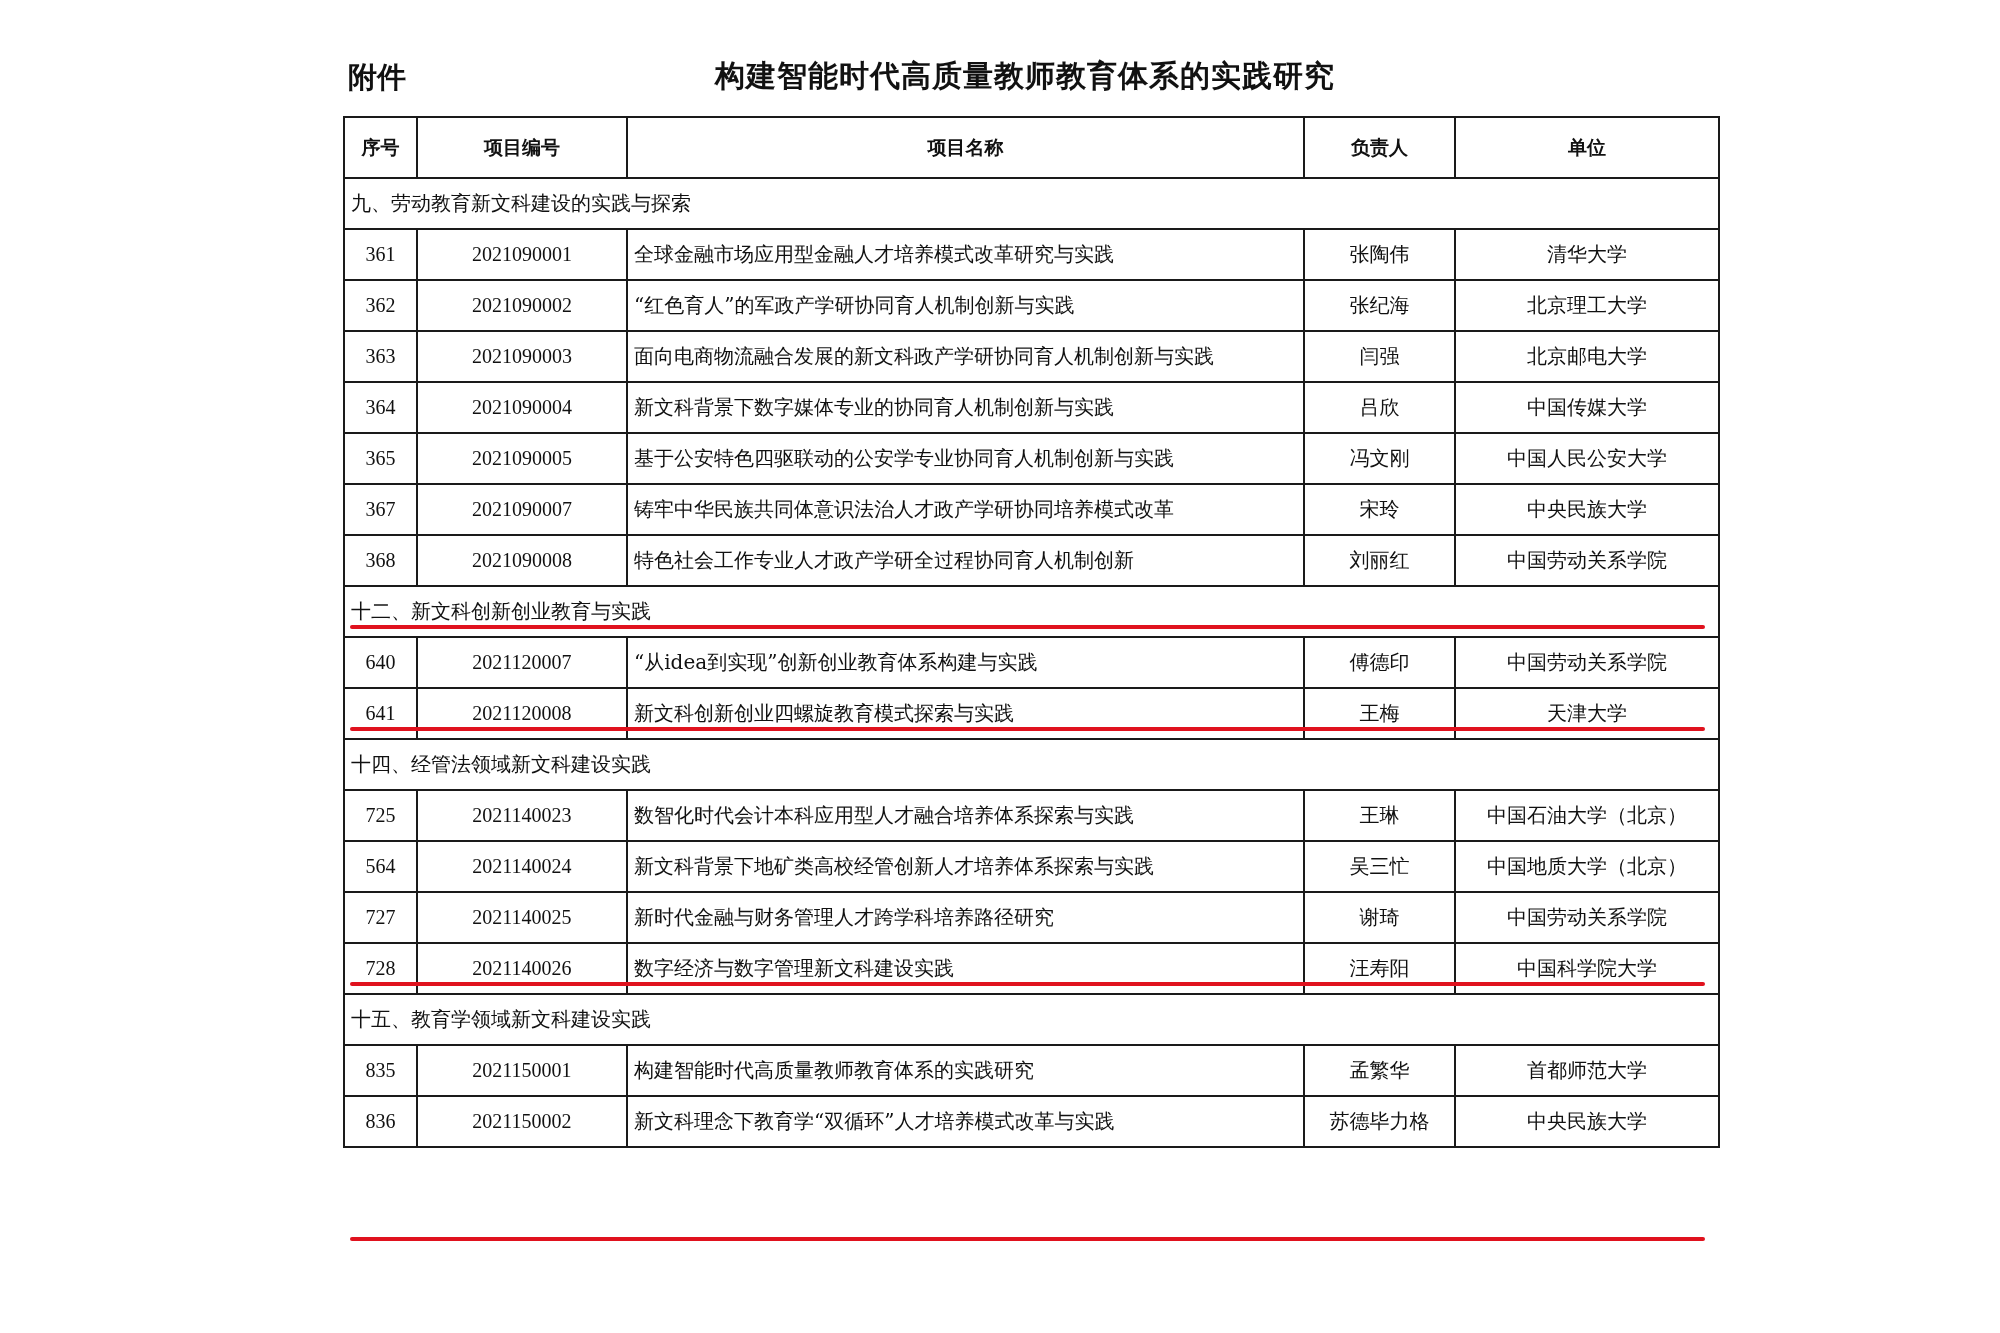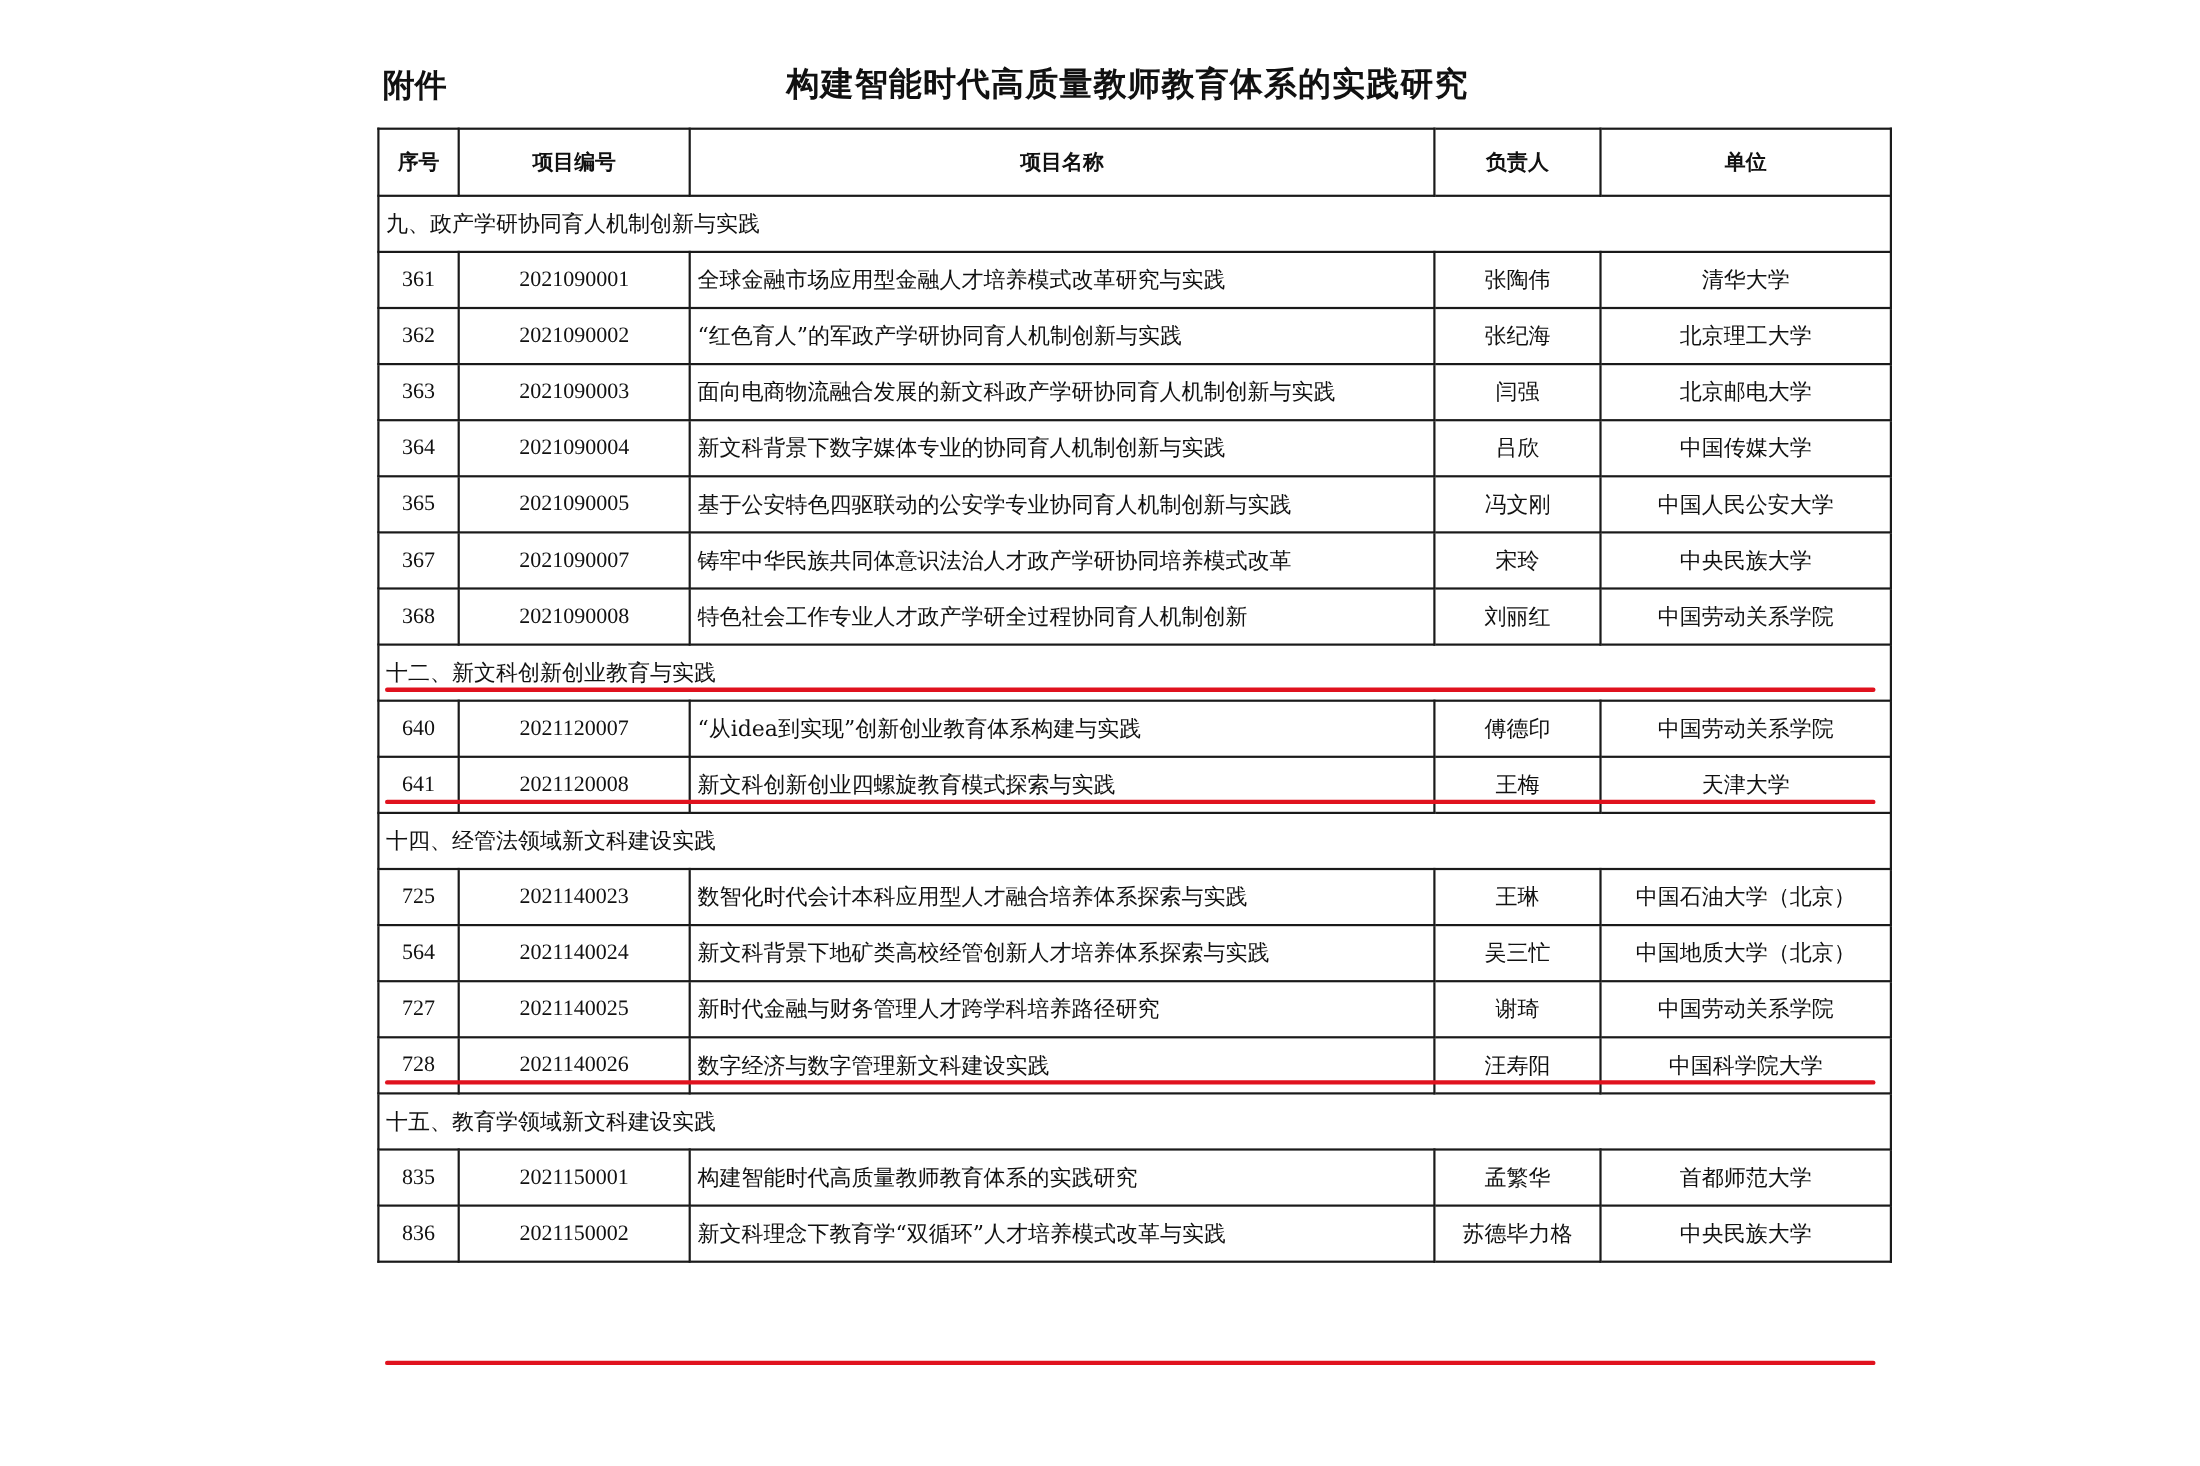--- a/index.html
+++ b/index.html
@@ -30,21 +30,21 @@
     <tr>
       <th class="c-seq">序号</th>
       <th class="c-code">项目编号</th>
       <th class="c-name">项目名称</th>
       <th class="c-lead">负责人</th>
       <th class="c-unit">单位</th>
     </tr>
   </thead>
   <tbody id="tbody">
       <tr>
-        <td colspan="5" class="section">九、政产学研协同育人机制创新与实践</td>
+        <td colspan="5" class="section">九、劳动教育新文科建设的实践与探索</td>
       </tr>
       <tr>
         <td class="c-seq">361</td>
         <td class="c-code">2021090001</td>
         <td class="c-name">全球金融市场应用型金融人才培养模式改革研究与实践</td>
         <td class="c-lead">张陶伟</td>
         <td class="c-unit">清华大学</td>
       </tr>
       <tr>
         <td class="c-seq">362</td>

